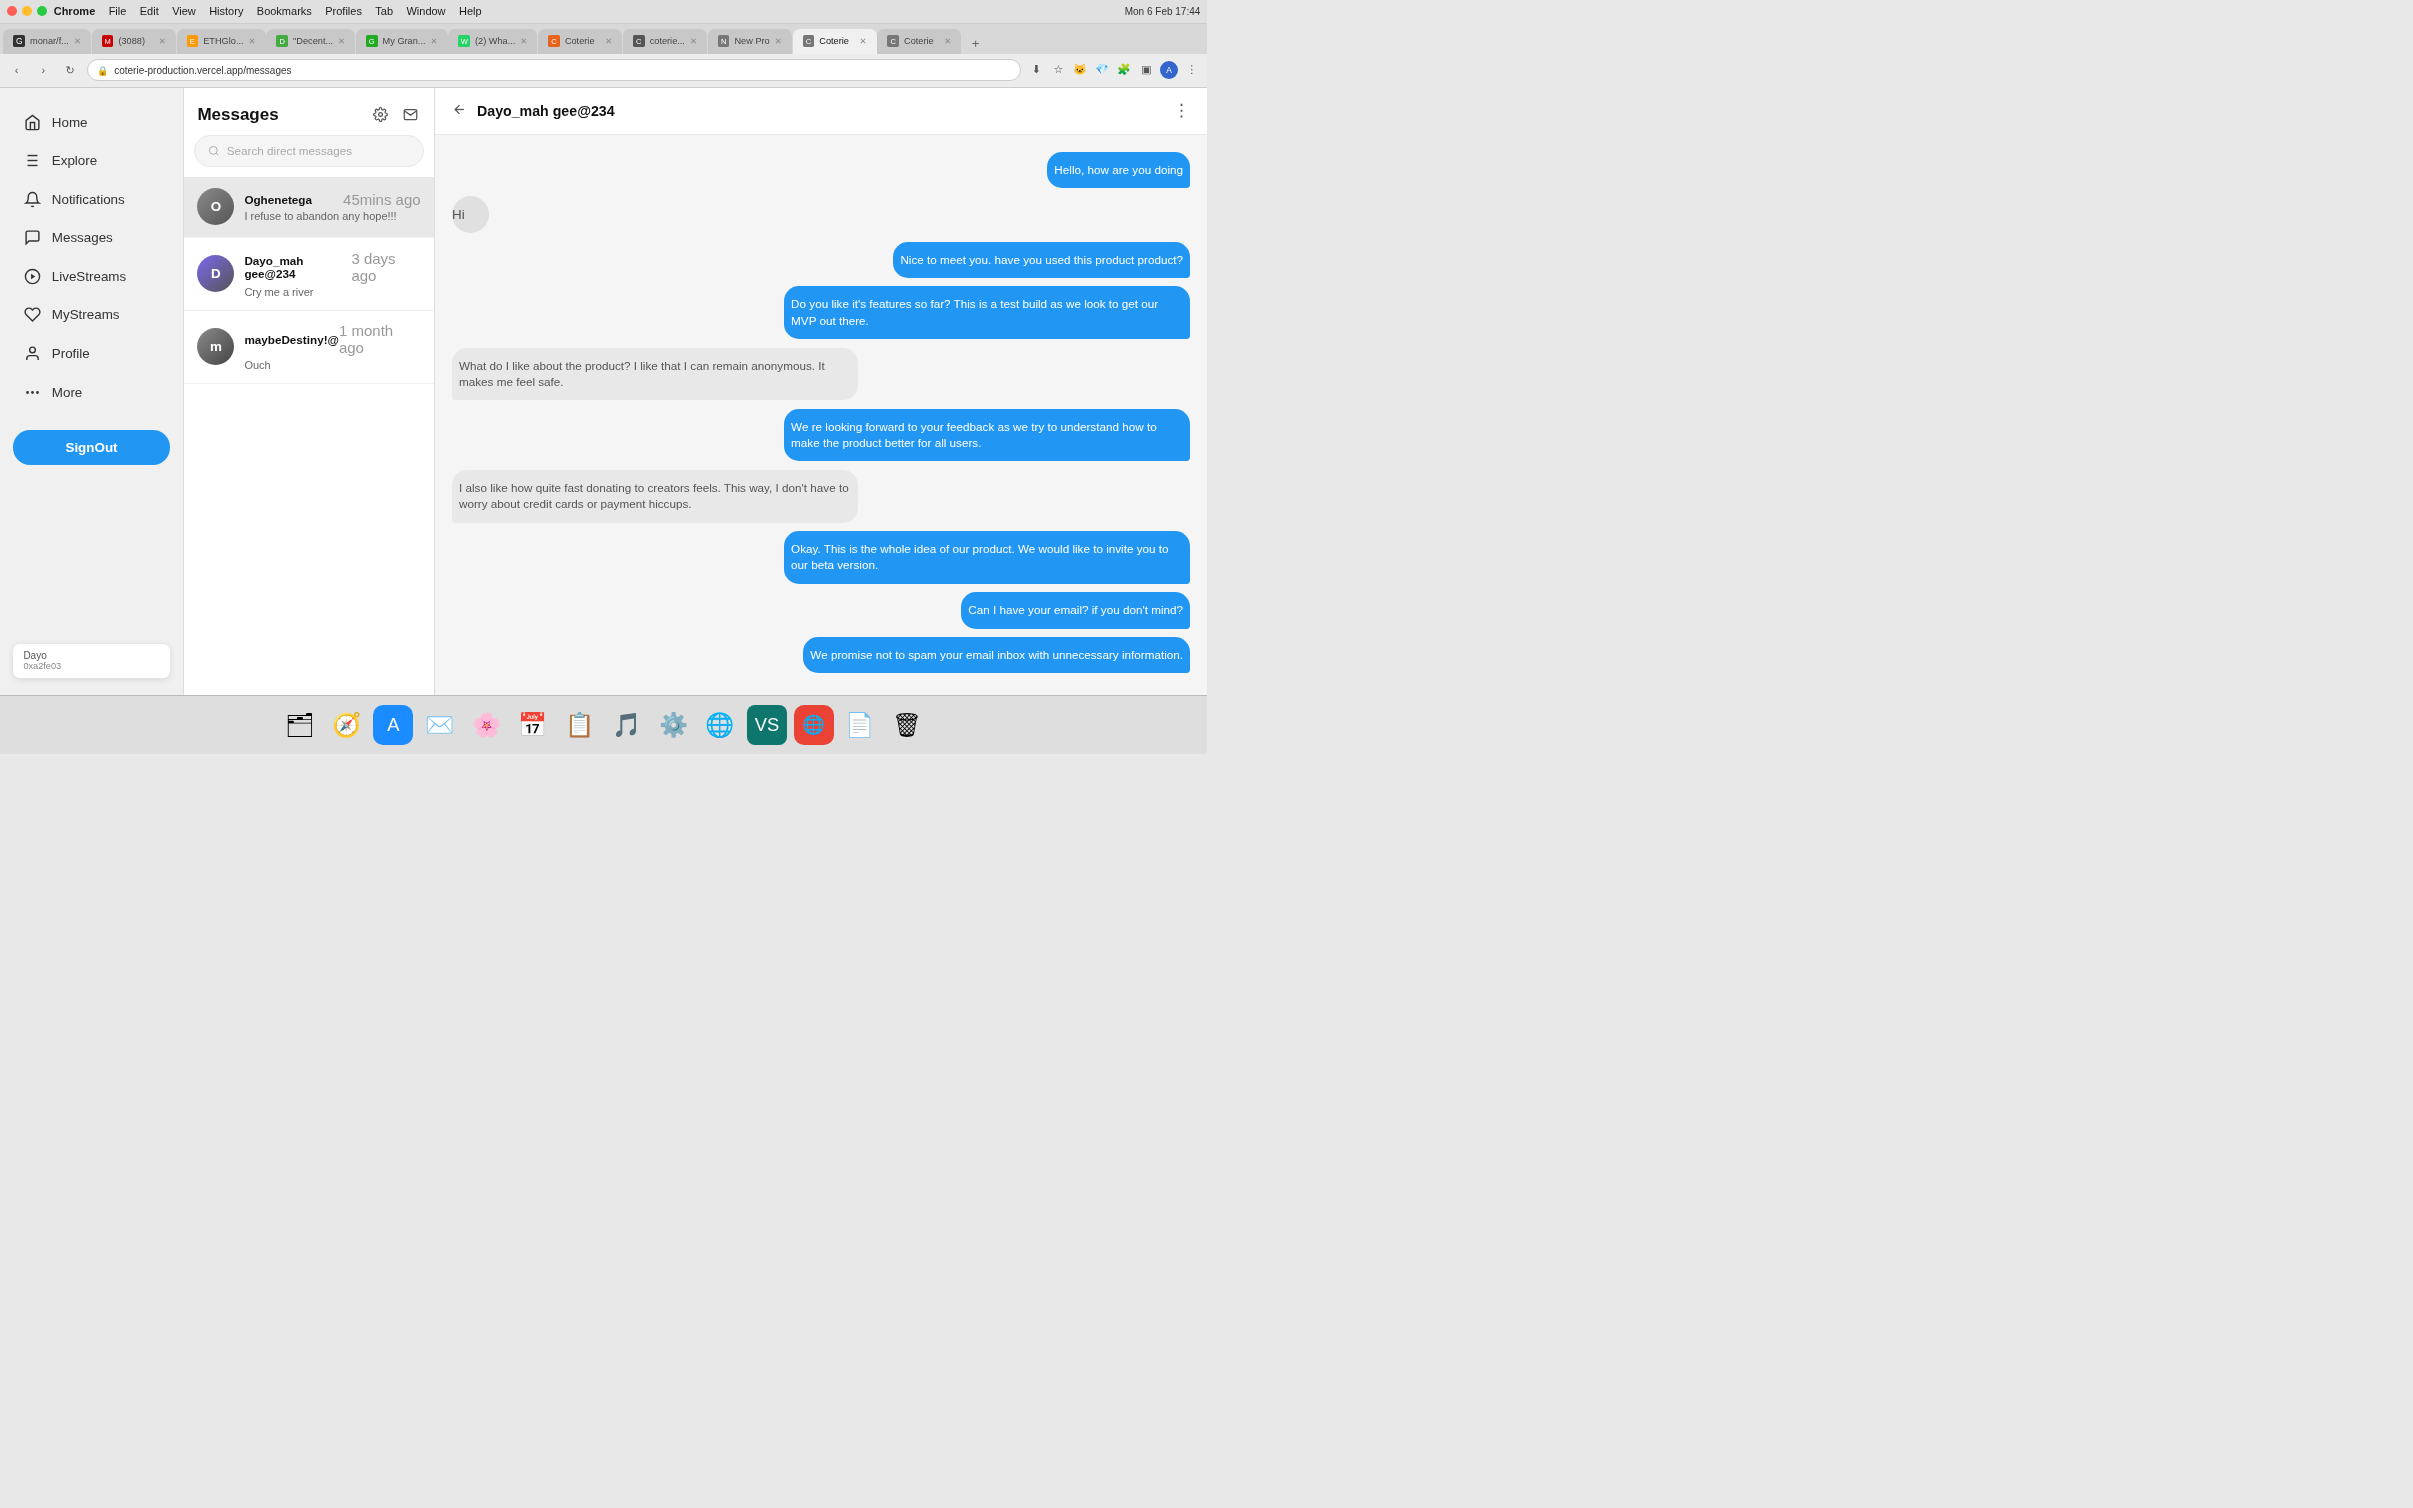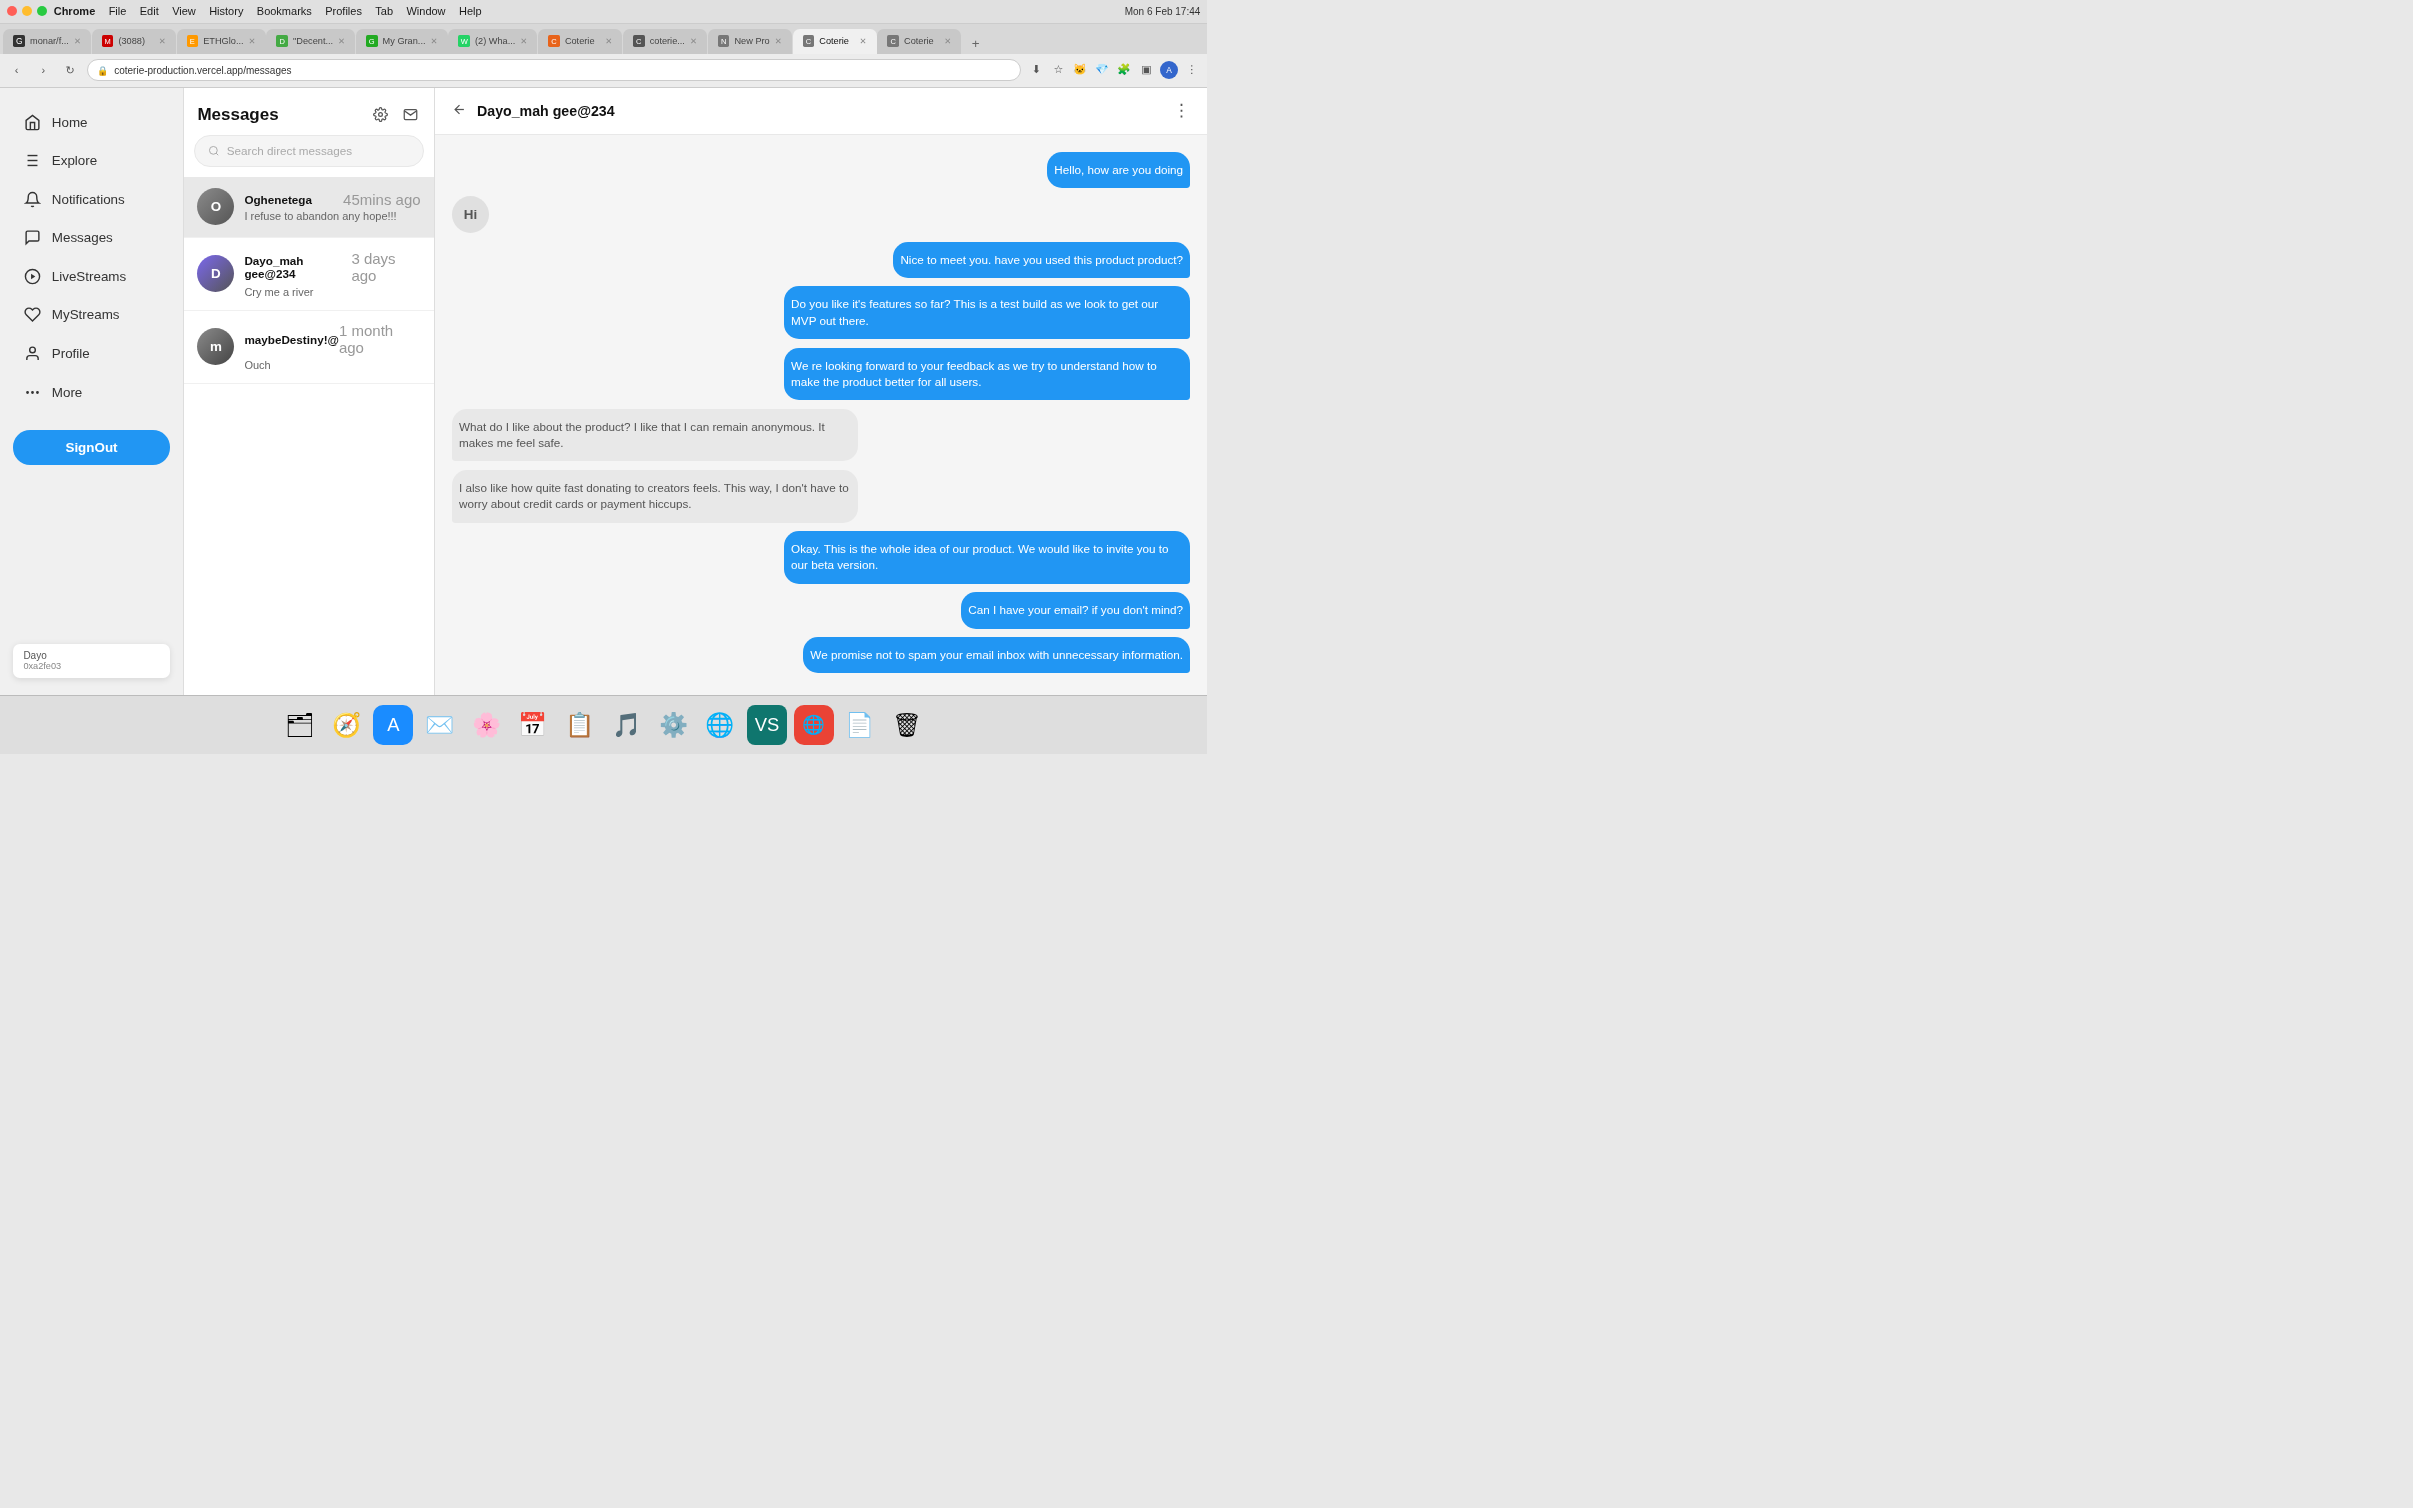--- a/index.html
+++ b/index.html
@@ -360,25 +360,24 @@
       align-self: flex-start;
       border-bottom-left-radius: 3.4px;
     }
     .hi-bubble {
       width: 37px;
       height: 37px;
       border-radius: 50%;
       background: #e0e0e0;
       display: flex;
       align-items: center;
-      justify-content: center;
+      justify-content: flex-start;
       font-size: 13.4px;
       color: #555;
       align-self: flex-start;
-      font-weight: bold;
     }
 
     
     .dock {
       height: 59px;
       background: rgba(220,220,220,0.85);
       display: flex;
       align-items: center;
       justify-content: center;
       gap: 6.7px;
@@ -677,26 +676,26 @@
       </div>
 
       <div class="message-bubble message-sent">
         <span>Nice to meet you. have you used this product product?</span>
       </div>
 
       <div class="message-bubble message-sent">
         <span>Do you like it's features so far? This is a test build as we look to get our MVP out there.</span>
       </div>
 
+      <div class="message-bubble message-received-alt">
+        <span>What do I like about the product? I like that I can remain anonymous. It makes me feel safe.</span>
+      </div>
+
       <div class="message-bubble message-sent">
         <span>We re looking forward to your feedback as we try to understand how to make the product better for all users.</span>
-      </div>
-
-      <div class="message-bubble message-received-alt">
-        <span>What do I like about the product? I like that I can remain anonymous. It makes me feel safe.</span>
       </div>
 
       <div class="message-bubble message-received-alt">
         <span>I also like how quite fast donating to creators feels. This way, I don't have to worry about credit cards or payment hiccups.</span>
       </div>
 
       <div class="message-bubble message-sent">
         <span>Okay. This is the whole idea of our product. We would like to invite you to our beta version.</span>
       </div>
 

